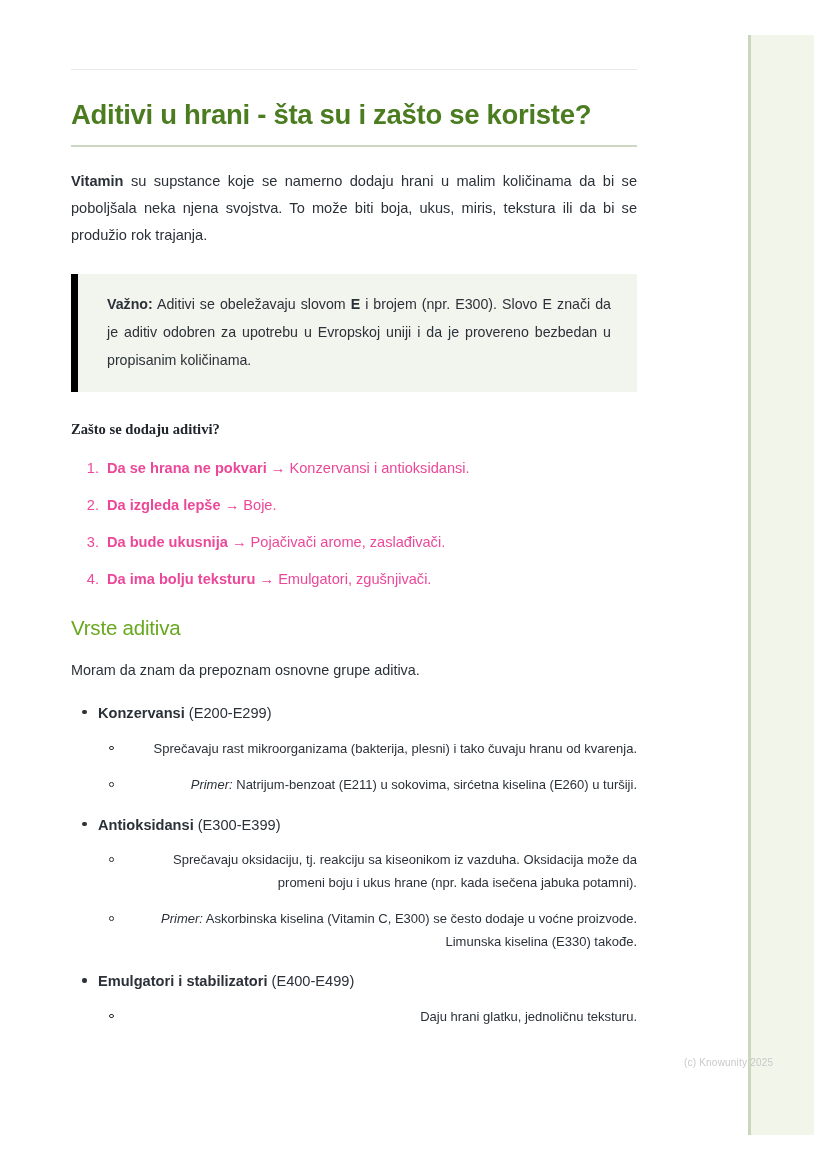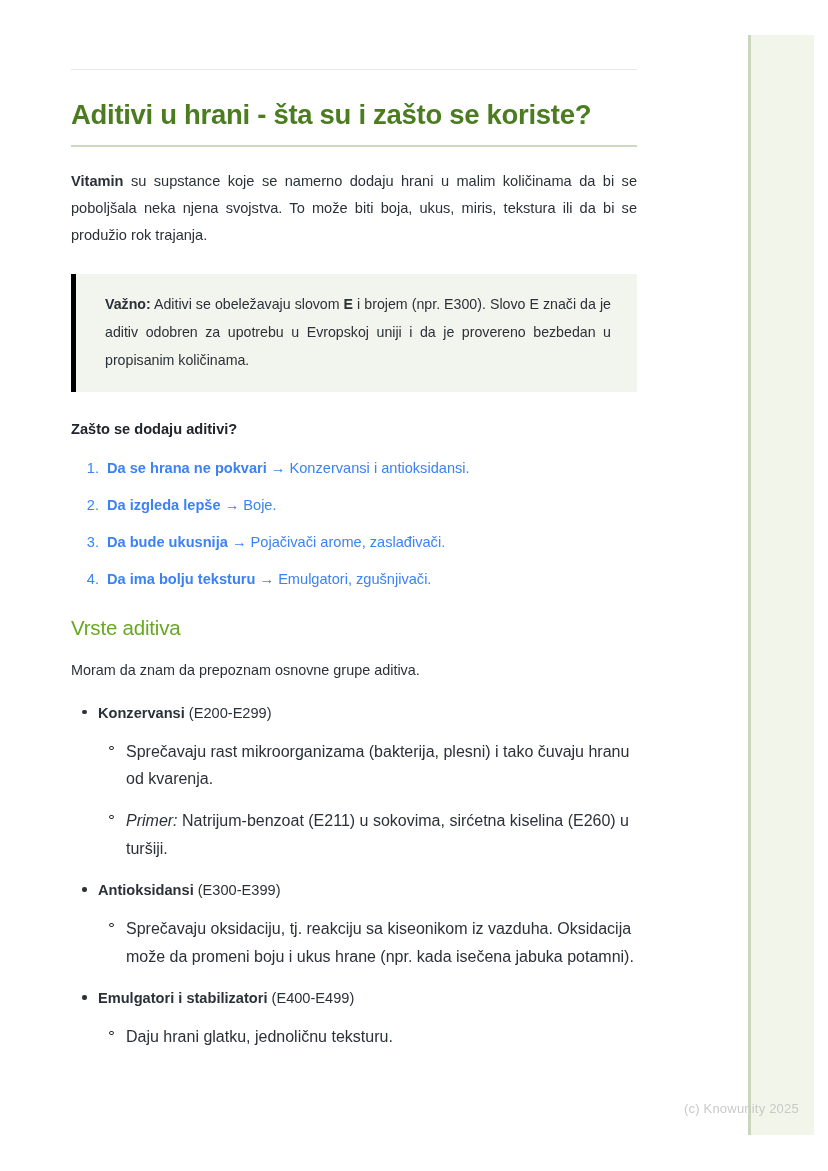--- a/index.html
+++ b/index.html
@@ -72,54 +72,55 @@
     line-height: 1.86;
     text-align: justify;
     color: #2b3138;
   }
   p.body b { font-weight: bold; }
 
   
   .callout {
     margin: 25px 0 0 0;
     background: #f2f4ee;
-    border-left: 5px solid #000000;
+    border-left: 7px solid #000000;
     box-sizing: border-box;
     padding: 17px 26px 18px 29px;
     width: 566px;
   }
   .callout p {
     margin: 0;
     font-size: 14.2px;
     line-height: 1.95;
     text-align: justify;
     color: #2b3138;
   }
   .callout b { font-weight: bold; }
 
   
   h3.sub-head {
     margin: 27px 0 0 0;
     font-size: 14.6px;
     font-weight: bold;
     line-height: 1.5;
     color: #20252b;
+    font-family: Liberation Serif, serif;
   }
 
   
   ol.reasons {
     margin: 17px 0 0 0;
     padding-left: 32px;
     font-size: 14.6px;
     line-height: 1.5;
   }
   ol.reasons li {
     margin-bottom: 15px;
     padding-left: 4px;
-    color: #3b82f6;
+    color: #ec4899;
   }
   ol.reasons li b { font-weight: bold; }
   .arrow { font-size: 14.6px; }
 
   
   h2.section-head {
     margin: 25px 0 0 0;
     font-size: 20.5px;
     font-weight: normal;
     letter-spacing: -0.2px;
@@ -161,44 +162,45 @@
   .type-title b { font-weight: bold; }
 
   ul.details {
     margin: 13px 0 0 0;
     padding-left: 28px;
     list-style: none;
   }
   ul.details > li {
     position: relative;
     margin-bottom: 14px;
-    font-size: 16px;
+    font-size: 13px;
     line-height: 1.73;
     color: #2b3138;
+    text-align: right;
   }
   ul.details > li::before {
     content: "";
     position: absolute;
     left: -17px;
     top: 8px;
     width: 4.5px;
     height: 4.5px;
     border-radius: 50%;
     border: 1.1px solid #2b3138;
     background: transparent;
     box-sizing: border-box;
   }
   ul.details i { font-style: italic; }
 
   
   .watermark {
     position: absolute;
     left: 684px;
-    top: 1101px;
-    font-size: 13px;
+    top: 1057px;
+    font-size: 10px;
     letter-spacing: 0.2px;
     color: #c9c9c9;
     white-space: nowrap;
   }
 </style>
 </head>
 <body>
 
 <div class="side-strip"></div>
 
@@ -235,20 +237,21 @@
       <ul class="details">
         <li><span>Sprečavaju rast mikroorganizama (bakterija, plesni) i tako čuvaju hranu od kvarenja.</span></li>
         <li><i>Primer:</i><span> Natrijum-benzoat (E211) u sokovima, sirćetna kiselina (E260) u turšiji.</span></li>
       </ul>
     </li>
 
     <li>
       <div class="type-title"><b>Antioksidansi</b><span> (E300-E399)</span></div>
       <ul class="details">
         <li><span>Sprečavaju oksidaciju, tj. reakciju sa kiseonikom iz vazduha. Oksidacija može da promeni boju i ukus hrane (npr. kada isečena jabuka potamni).</span></li>
+        <li><i>Primer:</i><span> Askorbinska kiselina (Vitamin C, E300) se često dodaje u voćne proizvode. Limunska kiselina (E330) takođe.</span></li>
       </ul>
     </li>
 
     <li>
       <div class="type-title"><b>Emulgatori i stabilizatori</b><span> (E400-E499)</span></div>
       <ul class="details">
         <li><span>Daju hrani glatku, jednoličnu teksturu.</span></li>
       </ul>
     </li>
 

